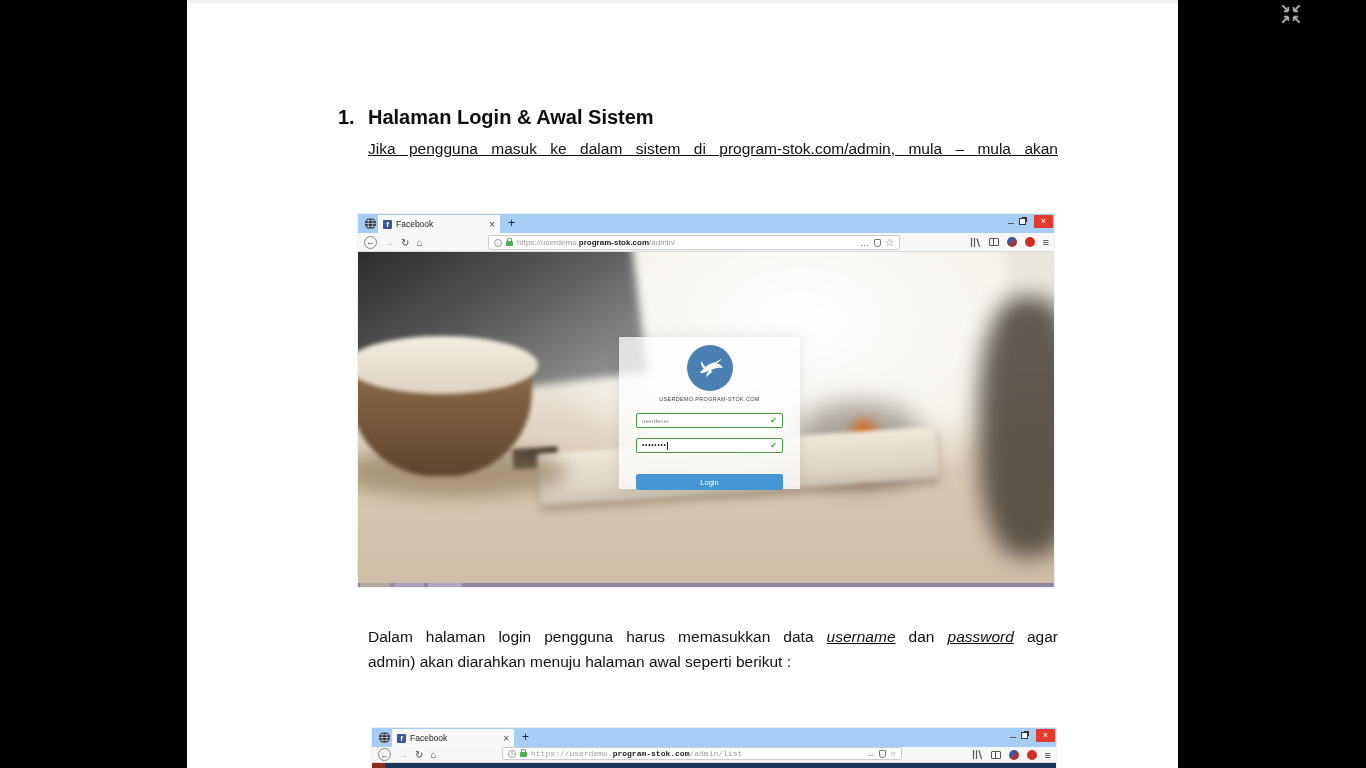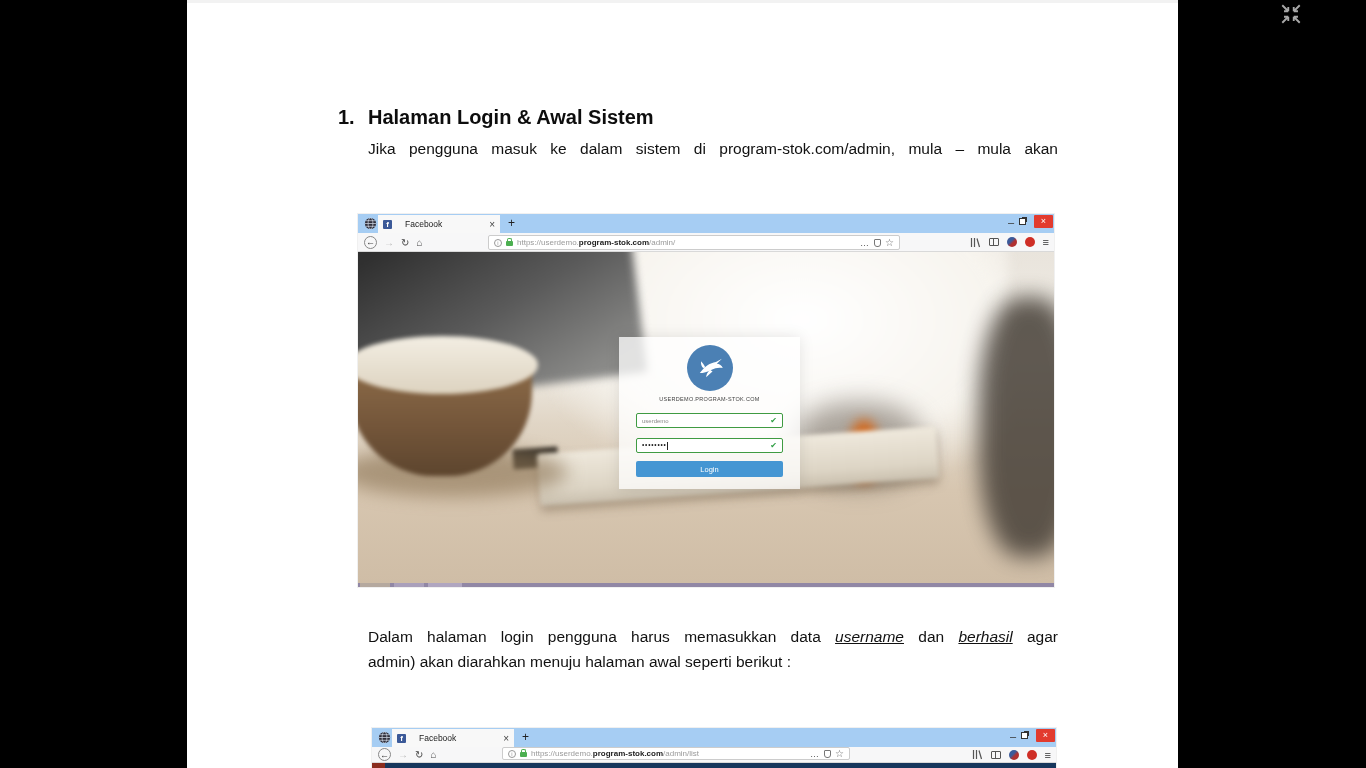--- a/index.html
+++ b/index.html
@@ -8,46 +8,46 @@
 
   
   .fullscreen-btn { position:absolute; left:1276px; top:2px; width:30px; height:26px; display:flex; align-items:flex-start; justify-content:center; cursor:pointer; }
   .page { position:absolute; left:187px; top:0; width:991px; height:768px; background:#fff; overflow:hidden; }
   .page-topstrip { position:absolute; top:0; left:0; right:0; height:3px; background:#f2f2f2; }
 
   
   .heading { position:absolute; left:151px; top:106px; display:flex; font-weight:bold; font-size:20px; color:#0d0d0d; }
   .heading-number { width:30px; }
   .para { position:absolute; left:181px; width:690px; font-size:15.5px; line-height:24.5px; color:#111; }
-  .para1 { top:137px; }
+  .para1 { top:137px;text-decoration:underline; }
   .para2 { top:625px; }
   .para-line.jst { text-align:justify; text-align-last:justify; }
   .para em { font-style:italic;text-decoration:underline; }
 
   
   .shot { position:absolute; box-shadow:0 0 0 1px rgba(0,0,0,0.06); }
   .shot1 { left:171px; top:214px; width:696px; height:373px; }
   .shot2 { left:185px; top:728px; width:684px; height:40px; overflow:hidden; }
   .tabbar { height:19px; background:#a6cdf3; position:relative; }
   .globe-ico { position:absolute; left:6px; top:3px; width:13px; height:13px; }
   .tab { position:absolute; left:20px; top:1px; width:122px; height:18px; background:#f8f8f8; display:flex; align-items:center; padding:0 5px; }
   .fb-ico { width:9px; height:9px; background:#3b5998; color:#fff; font-size:8px; font-weight:bold; line-height:9px; text-align:center; border-radius:1px; flex:0 0 auto; }
-  .tab-title { font-size:8.5px; color:#222; margin-left:13px; flex:1; white-space:nowrap; overflow:hidden; }
+  .tab-title { font-size:8.5px; color:#222; margin-left:4px; flex:1; white-space:nowrap; overflow:hidden; }
   .tab-close { font-size:10px; color:#444; cursor:pointer; }
   .newtab { position:absolute; left:150px; top:2px; font-size:12px; color:#222; cursor:pointer; }
   .win-controls { position:absolute; right:1px; top:0; height:15px; display:flex; align-items:center; gap:5px; }
   .win-min { font-size:11px; color:#333; line-height:6px; }
   .win-max { width:7px; height:7px; border:1px solid #333; background:#fff; box-shadow:2px -2px 0 -1px #333; }
   .win-close { width:19px; height:13px; background:#e23b2e; border-radius:1px; color:#fff; font-size:9px; line-height:12px; text-align:center; margin-left:3px; cursor:pointer; }
   .navbar { height:19px; background:#f7f7f8; border-bottom:1px solid #d9d9d9; position:relative; display:flex; align-items:center; padding-left:6px; gap:7px; }
   .nav-ico { font-size:10px; color:#444; }
   .back-ico { width:13px; height:13px; border:1px solid #888; border-radius:50%; font-size:9px; color:#444; display:flex; align-items:center; justify-content:center; }
   .fwd-ico { color:#b9b9b9; }
   .urlbar { position:absolute; left:130px; top:2px; width:412px; height:15px; background:#fff; border:1px solid #ccc; border-radius:2px; display:flex; align-items:center; gap:4px; padding:0 5px; }
-  .shot2 .urlbar { width:348px; height:13px; top:0; }
+  .shot2 .urlbar { width:400px; height:13px; top:0;font-family:Liberation Mono, monospace; }
   .info-ico { width:8px; height:8px; border:1px solid #999; border-radius:50%; font-size:6px; color:#999; display:flex; align-items:center; justify-content:center; flex:0 0 auto; }
   .lock-ico { width:7px; height:5px; background:#4caf50; border-radius:1px; position:relative; margin-top:2px; flex:0 0 auto; }
   .lock-ico::before { content:""; position:absolute; top:-3px; left:1px; width:3px; height:3px; border:1px solid #4caf50; border-bottom:none; border-radius:2px 2px 0 0; }
   .url-text { font-size:8px; color:#9a9a9a; white-space:nowrap; }
   .url-text b { color:#222; }
   .url-spacer { flex:1; }
   .dots-ico { font-size:9px; color:#555; letter-spacing:1px; }
   .shield-ico { width:7px; height:8px; border:1px solid #777; border-radius:1px 1px 3px 3px; }
   .star-ico { font-size:10px; color:#666; line-height:10px; }
   .nav-right { position:absolute; right:5px; top:0; height:100%; display:flex; align-items:center; gap:8px; }
@@ -77,21 +77,21 @@
   .login-panel { position:absolute; left:261px; top:85px; width:181px; height:152px; background:rgba(255,255,255,0.75); box-shadow:0 0 14px rgba(0,0,0,0.10); }
   .logo-circle { width:46px; height:46px; border-radius:50%; background:#4b80b4; margin:8px auto 0; display:flex; align-items:center; justify-content:center; }
   .site-label { font-size:5.5px; letter-spacing:.3px; color:#3f3f3f; text-align:center; margin-top:5px; white-space:nowrap; }
   .field { margin:0 17px; height:15px; border:1px solid #3f9b42; border-radius:2px; background:#fff; display:flex; align-items:center; padding:0 5px; }
   .field-user { margin-top:11px; }
   .field-pass { margin-top:10px; }
   .field-text { font-size:6px; color:#8a8a8a; flex:1; }
   .pass-text { font-size:6.5px; color:#222; letter-spacing:.8px; flex:1; }
   .caret { display:inline-block; width:0; height:8px; border-left:1px solid #222; vertical-align:middle; }
   .check-ico { color:#2f9e44; font-size:8px; }
-  .login-btn { margin:8px 17px 0; height:16px; background:#4596d3; border-radius:2px; color:#fff; font-size:7.5px; display:flex; align-items:center; justify-content:center; cursor:pointer; }
+  .login-btn { margin:21px 17px 0; height:16px; background:#4596d3; border-radius:2px; color:#fff; font-size:7.5px; display:flex; align-items:center; justify-content:center; cursor:pointer; }
 
   
   .purple-strip { height:4px; background:#9187a5; position:relative; }
   .strip-seg { position:absolute; top:0; height:100%; }
   .seg1 { left:2px; width:30px; background:#b5a99f; }
   .seg2 { left:36px; width:30px; background:#aaa0bb; }
   .seg3 { left:70px; width:34px; background:#b0a6c0; }
   .navy-bar { height:6px; background:#16365c; position:relative; }
   .navy-red-sq { position:absolute; left:0; top:0; width:13px; height:100%; background:#8a2c1e; }
 </style>
@@ -207,21 +207,21 @@
     </div>
 
     <div class="purple-strip">
       <span class="strip-seg seg1"></span>
       <span class="strip-seg seg2"></span>
       <span class="strip-seg seg3"></span>
     </div>
   </div>
 
   <div class="para para2">
-    <div class="para-line jst"><span>Dalam halaman login pengguna harus memasukkan data </span><em>username</em><span> dan </span><em>berhasil</em><span> agar</span></div>
+    <div class="para-line jst"><span>Dalam halaman login pengguna harus memasukkan data </span><em>username</em><span> dan </span><em>password</em><span> agar</span></div>
     <div class="para-line"><span>admin) akan diarahkan menuju halaman awal seperti berikut :</span></div>
   </div>
 
   <div class="shot shot2">
     <div class="tabbar">
       <svg class="globe-ico" viewBox="0 0 14 14">
         <circle cx="7" cy="7" r="6" fill="#2e2e3a"></circle>
         <g stroke="#cfd6e4" stroke-width="0.8" fill="none">
           <ellipse cx="7" cy="7" rx="2.6" ry="6"></ellipse>
           <path d="M1 7 H13 M2 4 H12 M2 10 H12"></path>

